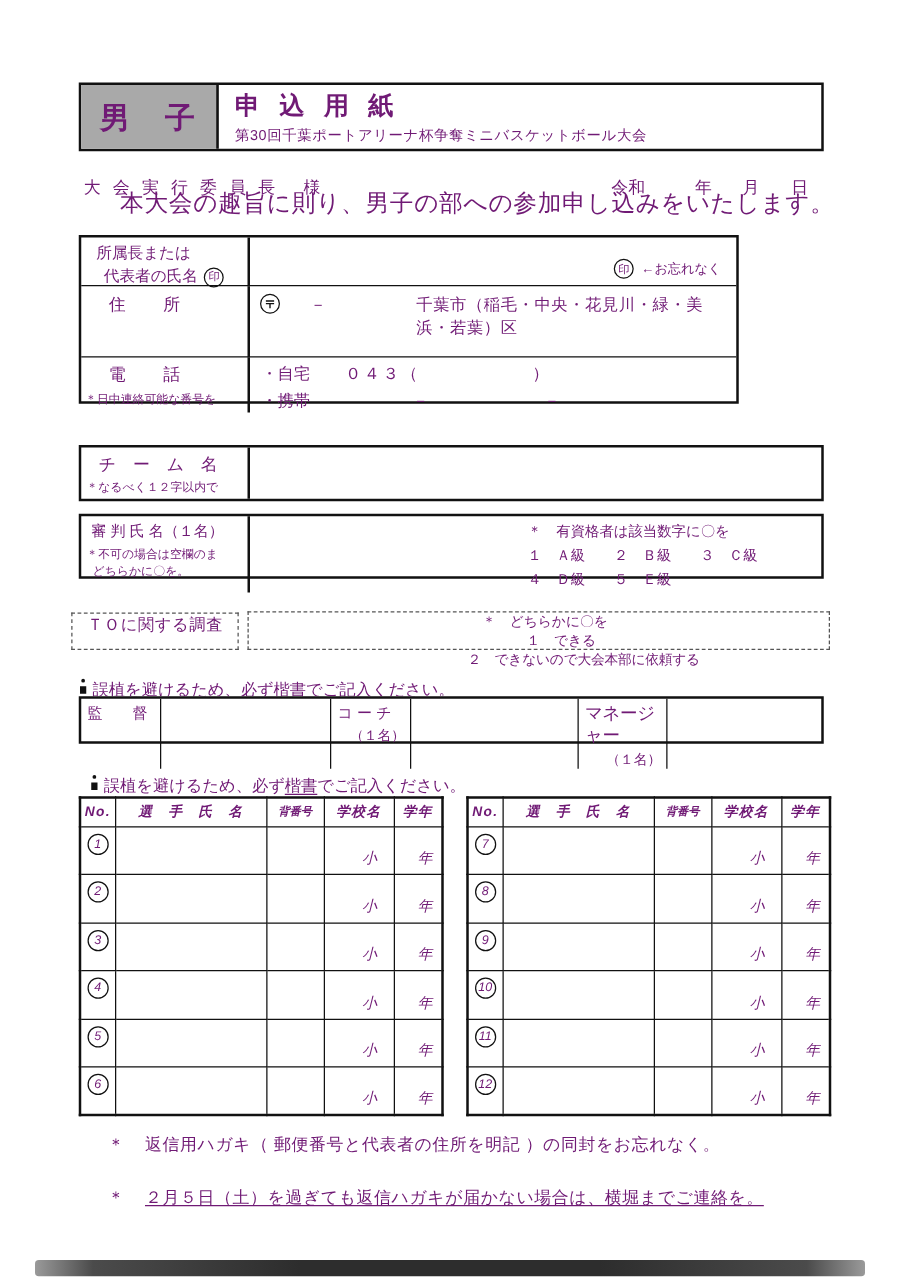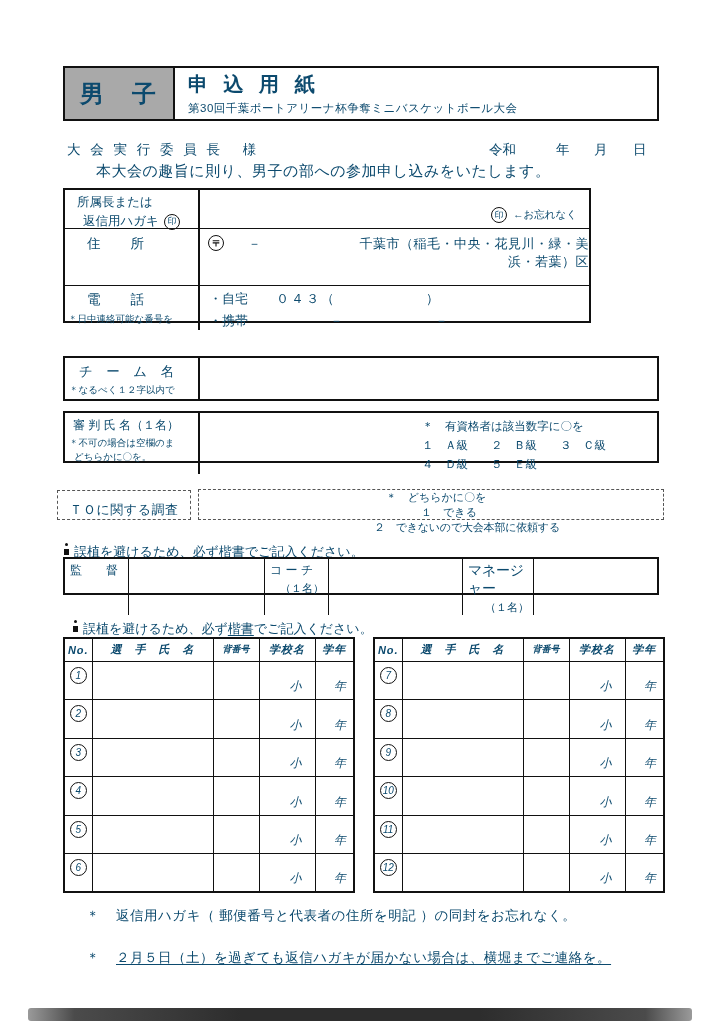--- a/index.html
+++ b/index.html
@@ -1,83 +1,83 @@
 <!DOCTYPE html>
 <html><head>
 <meta charset="utf-8">
 <style>
   * { box-sizing: border-box; margin: 0; padding: 0; }
   body { margin: 0; background: #ffffff; }
   .page {
     position: relative; width: 724px; height: 1024px; background: #fff;
     font-family: "Liberation Sans", "DejaVu Sans", sans-serif;
-    color: #0c4a6e; overflow: hidden;
+    color: #701a75; overflow: hidden;
   }
 
   
   .header-box { position: absolute; left: 63px; top: 66px; width: 596px; height: 55px;
     border: 2.5px solid #111; display: flex; }
   .header-cat { width: 110px; background: #a9a9a9; border-right: 2.5px solid #111;
     display: flex; align-items: center; justify-content: center;
     font-size: 24px; font-weight: bold; letter-spacing: 2px; }
   .header-main { flex: 1; padding: 3px 0 0 13px; }
   .header-title { font-size: 20px; font-weight: bold; letter-spacing: 5px; }
   .header-sub { font-size: 11.5px; margin-top: 3px; letter-spacing: 0.5px; }
 
   
   .addressee-line { position: absolute; left: 67px; top: 141px; font-size: 13.5px; }
   .addressee { letter-spacing: 3px; }
   .honorific { margin-left: 16px; }
   .date-era   { position: absolute; left: 489px; top: 141px; font-size: 13.5px; }
   .date-year  { position: absolute; left: 556px; top: 141px; font-size: 13.5px; }
   .date-month { position: absolute; left: 594px; top: 141px; font-size: 13.5px; }
   .date-day   { position: absolute; left: 633px; top: 141px; font-size: 13.5px; }
-  .declaration { position: absolute; left: 96px; top: 162px; font-size: 15px; letter-spacing: 0.5px; }
+  .declaration { position: absolute; left: 96px; top: 150px; font-size: 19px; letter-spacing: 0.5px; }
 
   
   .obox { position: absolute; border: 2.5px solid #111; background: #fff; }
 
   .ctable { left: 63px; top: 188px; width: 528px; height: 135px;
     display: grid; grid-template-columns: 135px 1fr; grid-template-rows: 39px 57px 1fr; }
   .cell { position: relative; }
   .cell.lblcol { border-right: 2.5px solid #111; }
   .cell.rule { border-bottom: 1.5px solid #111; }
   .rep-l1 { font-size: 12.5px; padding: 4px 0 0 12px; }
   .rep-l2 { font-size: 12.5px; padding: 2px 0 0 18px; display: flex; align-items: center; gap: 5px; }
   .seal { display: inline-flex; width: 16px; height: 16px; border: 1.1px solid #111;
     border-radius: 50%; align-items: center; justify-content: center; font-size: 9px; flex: none; }
   .seal-reminder { position: absolute; right: 12px; bottom: 5px; display: flex;
     align-items: center; gap: 6px; font-size: 10.5px; }
   .addr-lbl { font-size: 13.5px; padding: 6px 0 0 22px; letter-spacing: 1px; }
   .addr-val { font-size: 13px; padding-top: 6px; display: flex; align-items: flex-start; }
   .postal-circle { margin-left: 8px; width: 16px; height: 16px; border: 1.1px solid #111;
     border-radius: 50%; display: inline-flex; align-items: center; justify-content: center; flex: none; }
   .postal-sep { margin-left: 24px; }
-  .addr-hint { margin-left: 72px; letter-spacing: 0.5px; text-align: right; }
+  .addr-hint { margin-left: 72px; letter-spacing: 0.5px; }
   .tel-lbl { font-size: 13.5px; padding: 5px 0 0 22px; letter-spacing: 1px; }
   .tel-note { font-size: 9.5px; padding: 4px 0 0 3px; }
   .tel-line { display: flex; font-size: 13px; padding-left: 9px; margin-top: 4px; }
   .tel-val-home { margin-left: 28px; letter-spacing: 2px; }
   .tel-val-mob { margin-left: 82px; letter-spacing: 2px; }
 
   .ttable { left: 63px; top: 356px; width: 596px; height: 45px;
     display: grid; grid-template-columns: 135px 1fr; }
   .team-l1 { font-size: 13.5px; padding: 5px 0 0 14px; }
   .team-l2 { font-size: 9.5px; padding: 3px 0 0 4px; }
 
   .rtable { left: 63px; top: 411px; width: 596px; height: 52px;
     display: grid; grid-template-columns: 135px 1fr; }
   .ref-l1 { font-size: 12px; padding: 4px 0 0 8px; }
   .ref-l2 { font-size: 9.5px; padding: 3px 0 0 4px; }
   .ref-l3 { font-size: 9.5px; padding: 1px 0 0 9px; }
   .ref-val { padding: 4px 0 0 222px; font-size: 11.5px; line-height: 19px; }
 
   
   .to-label-box { position: absolute; left: 57px; top: 490px; width: 134px; height: 30px;
-    border: 1.5px dashed #555; display: flex; align-items: flex-end; justify-content: center;
+    border: 1.5px dashed #555; display: flex; align-items: flex-start; justify-content: center;
     font-size: 13px; letter-spacing: 0.5px; }
   .to-answer-box { position: absolute; left: 198px; top: 489px; width: 466px; height: 31px;
     border: 1.5px dashed #555; display: flex; align-items: center; font-size: 11px; padding-left: 10px; flex-direction: column; }
   .to-opt1 { margin-left: 26px; }
   .to-opt2 { margin-left: 62px; letter-spacing: -0.2px; }
 
   
   .kaisho-note { position: absolute; display: flex; align-items: flex-start; gap: 5px; font-size: 13px; }
   .note-a { left: 63px; top: 543px; }
   .note-b { left: 72px; top: 620px; }
@@ -142,21 +142,21 @@
   <span class="date-era">令和</span>
   <span class="date-year">年</span>
   <span class="date-month">月</span>
   <span class="date-day">日</span>
   <div class="declaration">本大会の趣旨に則り、男子の部への参加申し込みをいたします。</div>
 
   <div class="obox ctable">
     <div class="cell lblcol rule">
       <div class="rep-l1">所属長または</div>
       <div class="rep-l2">
-        <span>返信用ハガキ</span>
+        <span>代表者の氏名</span>
         <span class="seal">印</span>
       </div>
     </div>
     <div class="cell rule">
       <div class="seal-reminder">
         <span class="seal">印</span>
         <span>←お忘れなく</span>
       </div>
     </div>
     <div class="cell lblcol rule">

